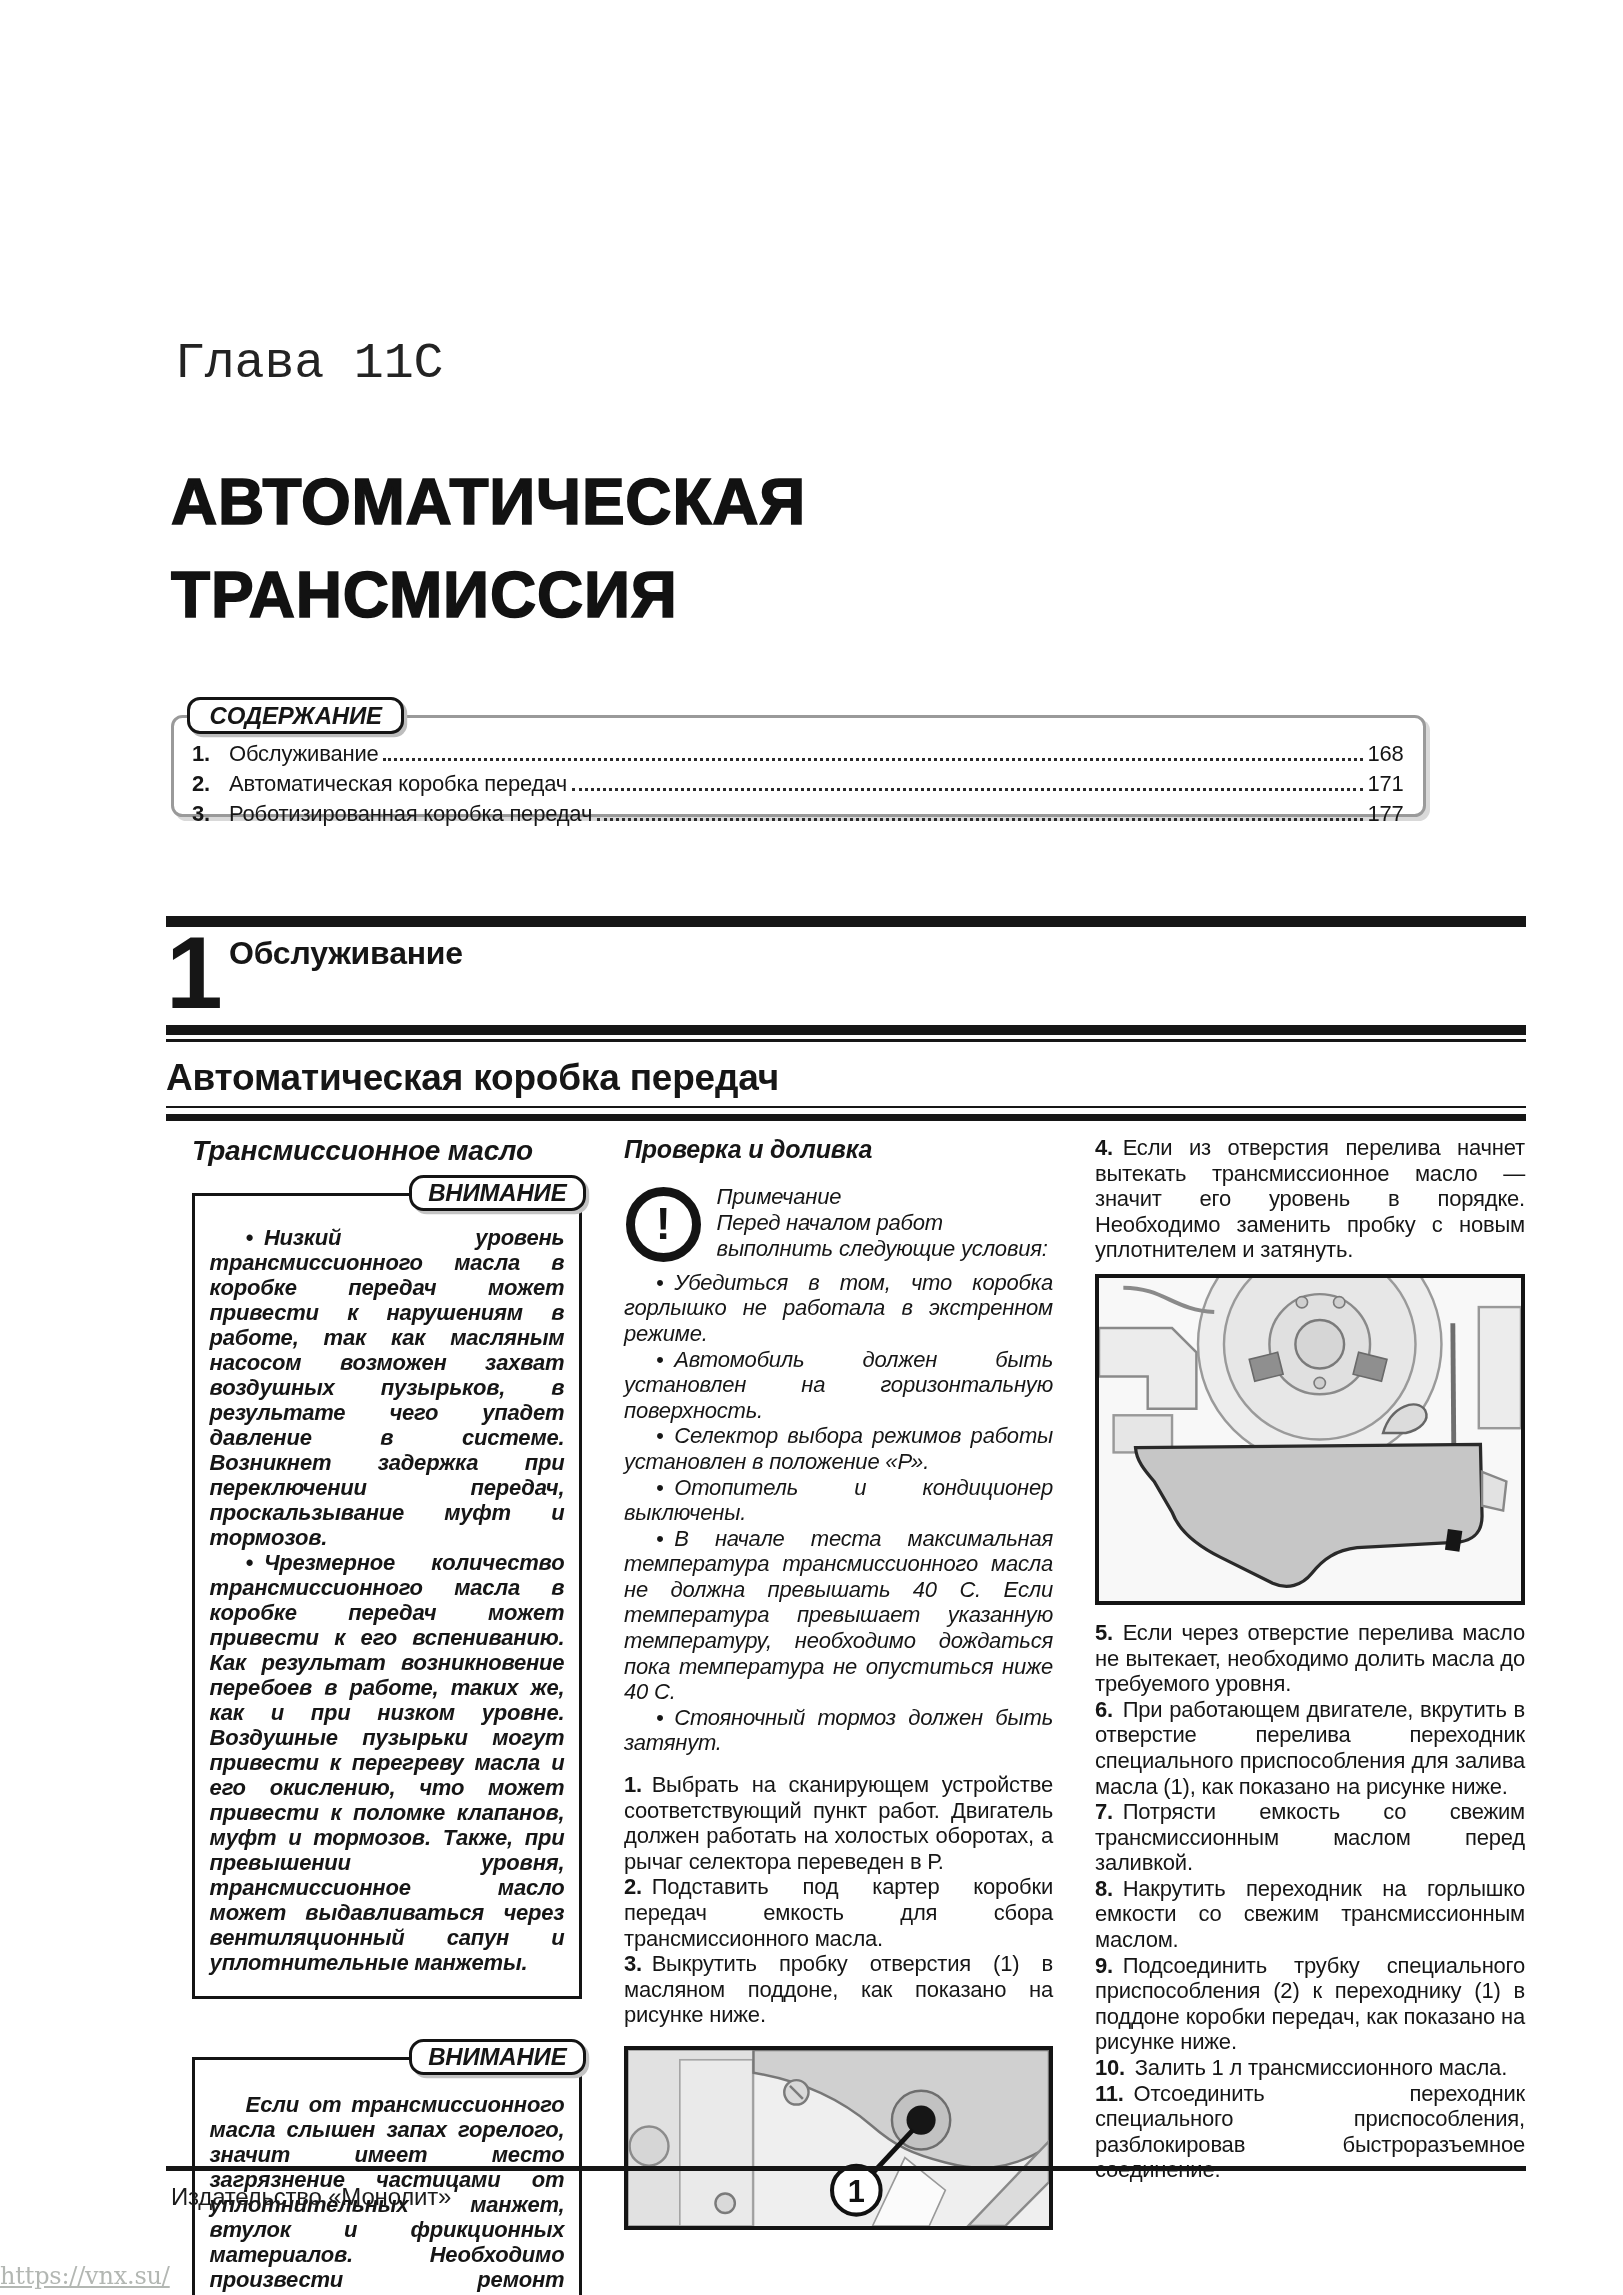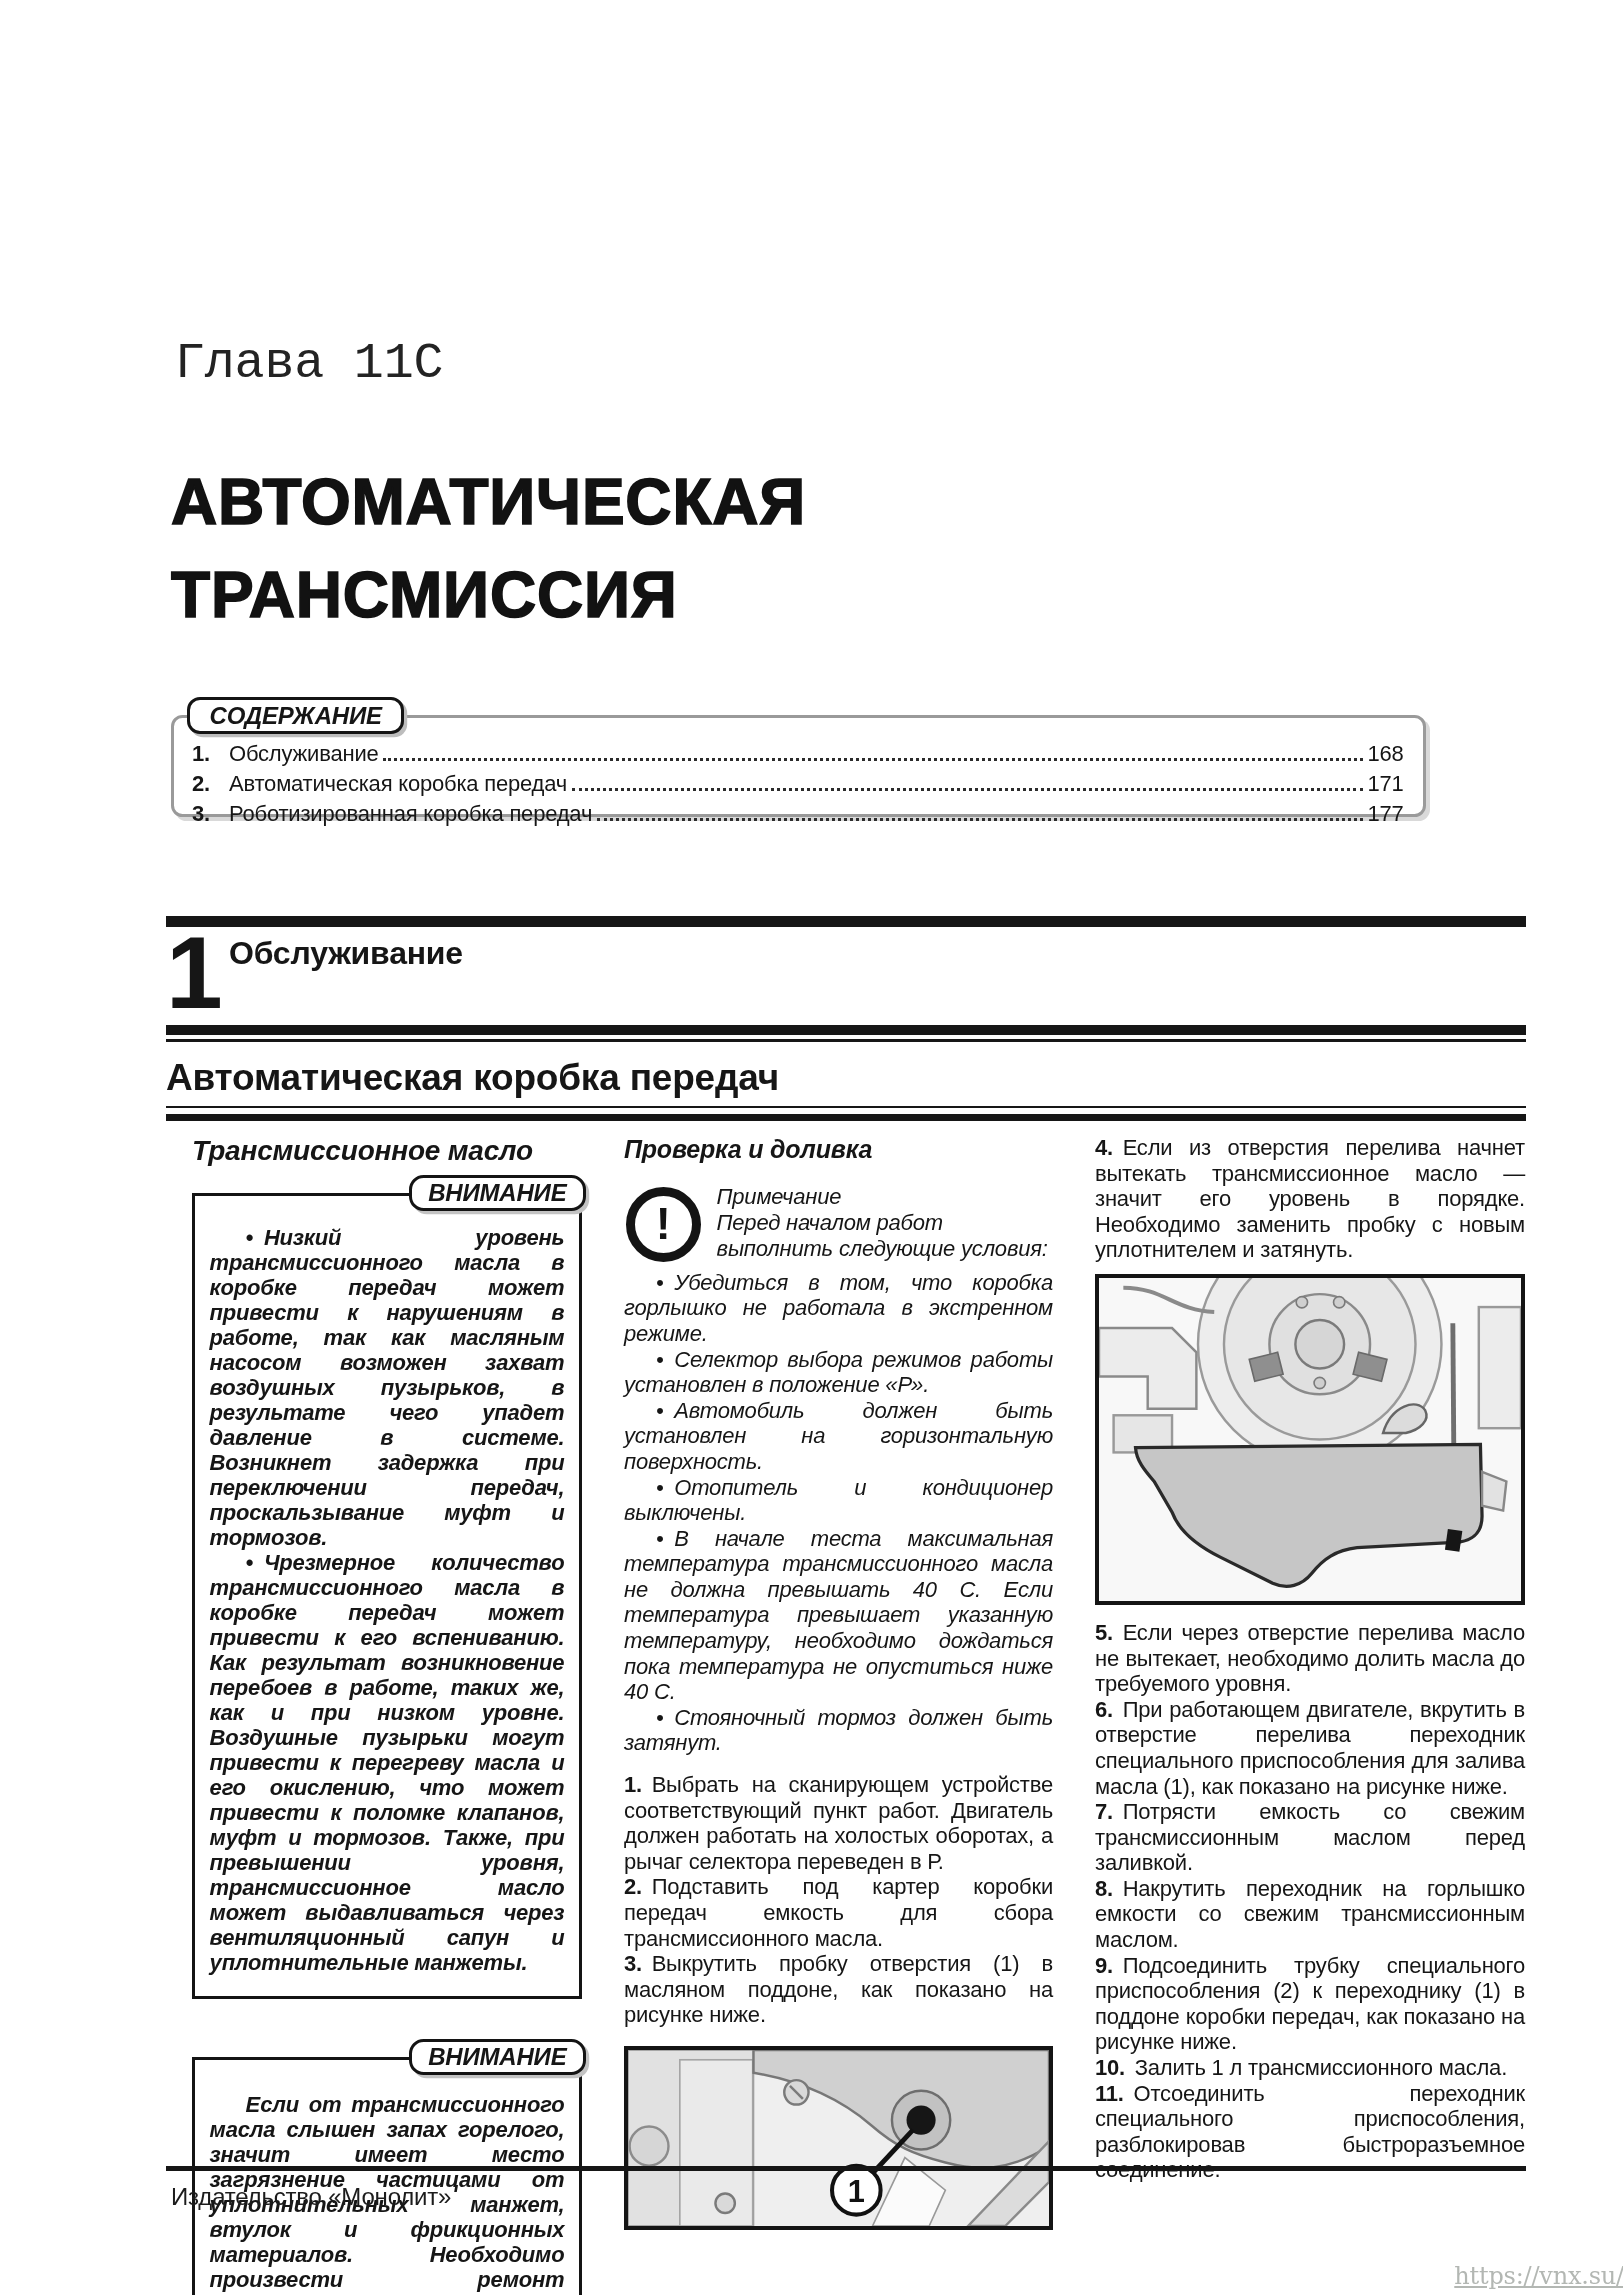--- a/index.html
+++ b/index.html
@@ -62,21 +62,21 @@
   .steps { margin-top:16px; }
   p.step .step-num { font-weight:bold; padding-right:9.7px; }
   
   .figure { border:4px solid #141414; background:#eee; font-size:0; }
   .fig-mid { margin-top:18px; width:429px; height:184px; }
   .fig-right { margin:11.4px 0 14.6px 0; width:430px; height:331px; }
   .figure svg { width:100%; height:100%; display:block; }
   
   .foot-rule { top:2166px; height:4.9px; }
   .footer-text { position:absolute; left:171px; top:2183px; font-size:24px; color:#1c1c1c; }
-  .watermark { position:absolute; left:0; top:2262px; width:1624px; text-align:right;
+  .watermark { position:absolute; left:0; top:2262px; width:1624px; text-align:left;
     font-family:"DejaVu Serif",serif; font-size:24px; color:#b3b7b3; text-decoration:underline; }
 </style>
 </head>
 <body>
 
 <div class="page">
 
   <div class="chapter">Глава 11С</div>
 
   <div class="main-title">
@@ -138,22 +138,22 @@
     <div class="note">
       <div class="note-icon">!</div>
       <div class="note-text">
         <div>Примечание</div>
         <div>Перед началом работ выполнить следующие условия:</div>
       </div>
     </div>
 
     <div class="bullets">
       <p class="bullet">• Убедиться в том, что коробка горлышко не работала в экстренном режиме.</p>
+      <p class="bullet">• Автомобиль должен быть установлен на горизонтальную поверхность.</p>
       <p class="bullet">• Селектор выбора режимов работы установлен в положение «Р».</p>
-      <p class="bullet">• Автомобиль должен быть установлен на горизонтальную поверхность.</p>
       <p class="bullet">• Отопитель и кондиционер выключены.</p>
       <p class="bullet">• В начале теста максимальная температура трансмиссионного масла не должна превышать 40 С. Если температура превышает указанную температуру, необходимо дождаться пока температура не опуститься ниже 40 С.</p>
       <p class="bullet">• Стояночный тормоз должен быть затянут.</p>
     </div>
 
     <div class="steps">
       <p class="step">
         <span class="step-num">1.</span><span>Выбрать на сканирующем устройстве соответствующий пункт работ. Двигатель должен работать на холостых оборотах, а рычаг селектора переведен в Р.</span>
       </p>
       <p class="step">

